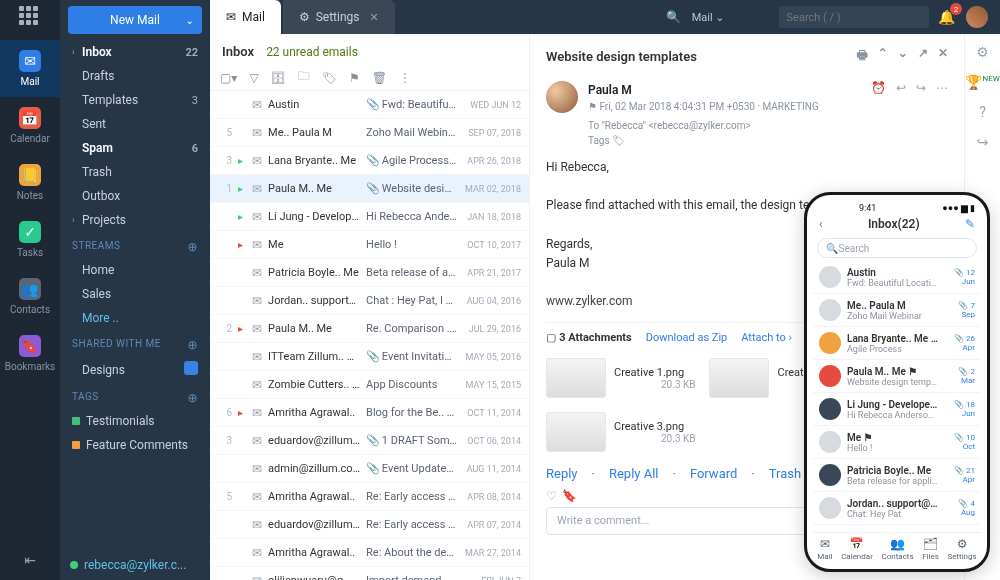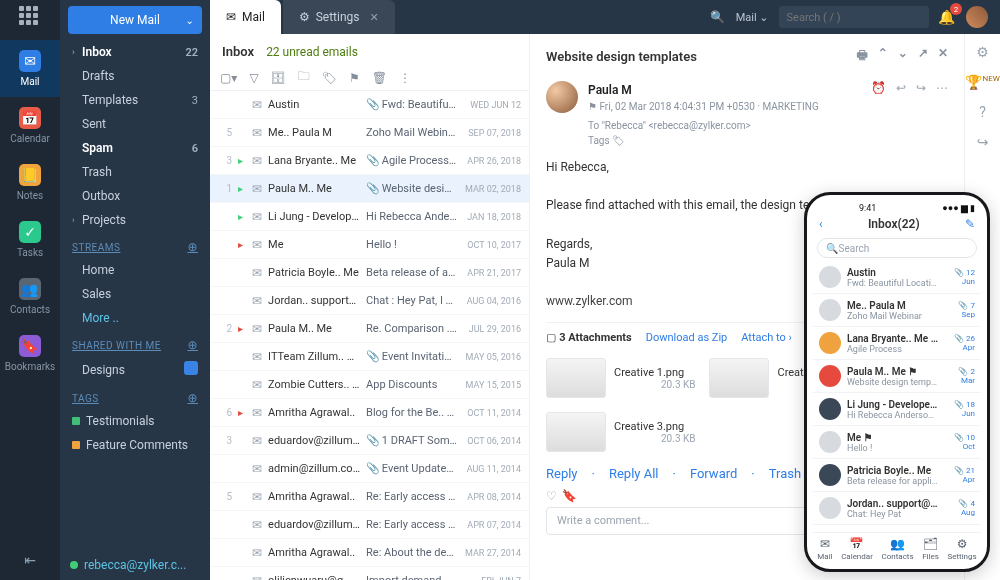--- a/index.html
+++ b/index.html
@@ -17,36 +17,36 @@
 
 
 .sidebar { width:150px; background:#273647; color:#c7d1dd; display:flex; flex-direction:column; }
 .new-mail { margin:6px 8px; height:28px; background:#2f7ee6; color:#fff; border-radius:4px; display:flex; align-items:center; justify-content:center; font-size:12px; position:relative; cursor:pointer;}
 .new-mail .chev{ position:absolute; right:8px; font-size:10px;}
 .folders { flex:1; overflow:auto; }
 .fld { display:flex; align-items:center; padding:5px 12px; cursor:pointer; font-size:12px;}
 .fld.bold { color:#fff; font-weight:600;}
 .fld .car { width:10px; font-size:9px; color:#8fa0b3;}
 .fld .cnt { margin-left:auto; font-size:11px; color:#9fb2c6;}
-.section-hdr { padding:8px 12px 4px; color:#5c8bb7; font-size:10px; letter-spacing:0.5px; display:flex; align-items:center;text-decoration:underline;}
+.section-hdr { padding:8px 12px 4px; color:#5c8bb7; font-size:10px; letter-spacing:0.5px; display:flex; align-items:flex-start;}
 .section-hdr .add { margin-left:auto; font-size:12px; cursor:pointer;}
 .tag-dot{width:8px;height:8px;border-radius:1px;margin-right:6px;}
 .sb-foot { display:flex; align-items:center; padding:8px 10px; color:#5dc3e6; font-size:12px; gap:6px;}
 .sb-foot .dot{width:8px;height:8px;border-radius:50%;background:#3fcf77;}
 
 
 .main { flex:1; display:flex; flex-direction:column; }
 .topbar { height:34px; background:#273647; display:flex; align-items:center; color:#c7d1dd; }
 .tab { display:flex; align-items:center; gap:6px; padding:0 16px; height:34px; cursor:pointer; font-size:12px;}
 .tab.active { background:#fff; color:#222; border-top-right-radius:6px;}
 .tab.inactive { background:#3a4756; border-top-right-radius:6px; color:#c7d1dd; margin-left:2px;}
 .tab .x{font-size:11px;color:#8da0b4;margin-left:4px;}
 .search { margin-left:auto; display:flex; align-items:center; gap:10px; padding-right:12px; height:34px;}
 .search .scope{font-size:11px;color:#b9c4d1;cursor:pointer;}
-.search .sfield{ width:150px; height:22px; background:#334456; border:none; color:#ddd; border-radius:3px; padding:0 8px; font-size:11px;}
+.search .sfield{ width:150px; height:22px; background:#334456; border:none; color:#ddd; border-radius:3px; padding:0 8px; font-size:11px;margin-left:44px;}
 .bell{position:relative;color:#b9c4d1;font-size:14px;cursor:pointer;}
 .bell .badge{position:absolute;top:-6px;right:-6px;background:#e64a3e;color:#fff;font-size:8px;border-radius:50%;width:12px;height:12px;display:flex;align-items:center;justify-content:center;}
 .avatar{width:22px;height:22px;border-radius:50%;background:linear-gradient(45deg,#d18a5c,#8b5a3a);}
 
 
 .content { flex:1; display:flex; overflow:hidden; }
 .list { width:320px; border-right:1px solid #eef0f3; display:flex; flex-direction:column;}
 .list-hdr { padding:10px 12px 6px; display:flex; align-items:baseline; gap:12px;}
 .list-hdr .ftitle{font-weight:600; font-size:13px;}
 .list-hdr .unread{color:#4d7c0f; font-size:12px;}
@@ -484,21 +484,21 @@
           <span>Forward</span> ·
           <span>Trash as new</span>
         </div>
         <div class="like">♡&nbsp;&nbsp;🔖</div>
         <div class="comment">
             <span>Write a comment...</span>
           </div>
       </div>
       <div class="ricons">
         <span>⚙</span>
-        <span style="color:#a16207;">🏆<sup style="font-size:8px;">NEW</sup></span>
+        <span style="color:#15803d;">🏆<sup style="font-size:8px;">NEW</sup></span>
         <span>?</span>
         <span>↪</span>
       </div>
     </div>
   </div>
 </div>
 
 <div class="phone">
   <div class="pstat">
       <span>9:41</span>

